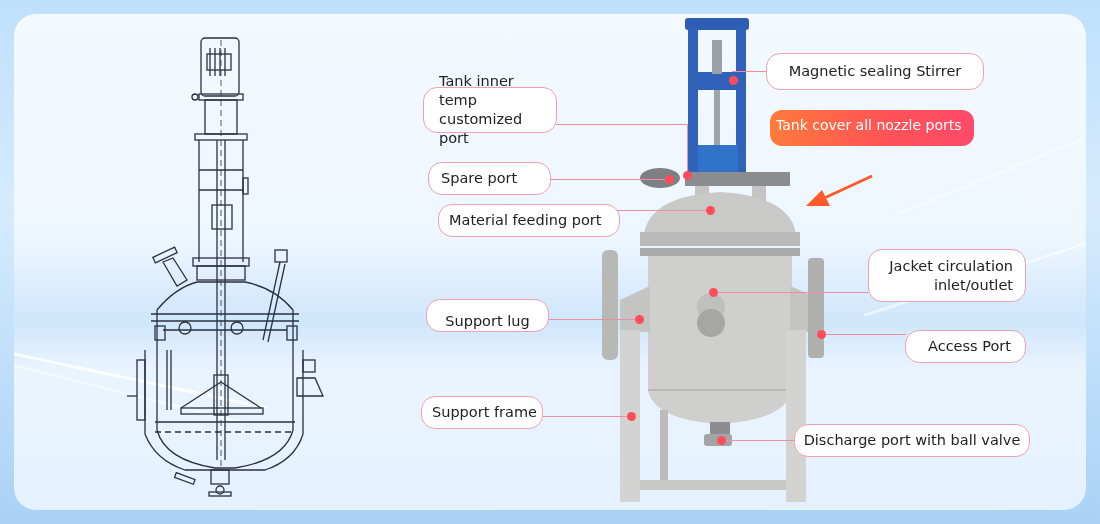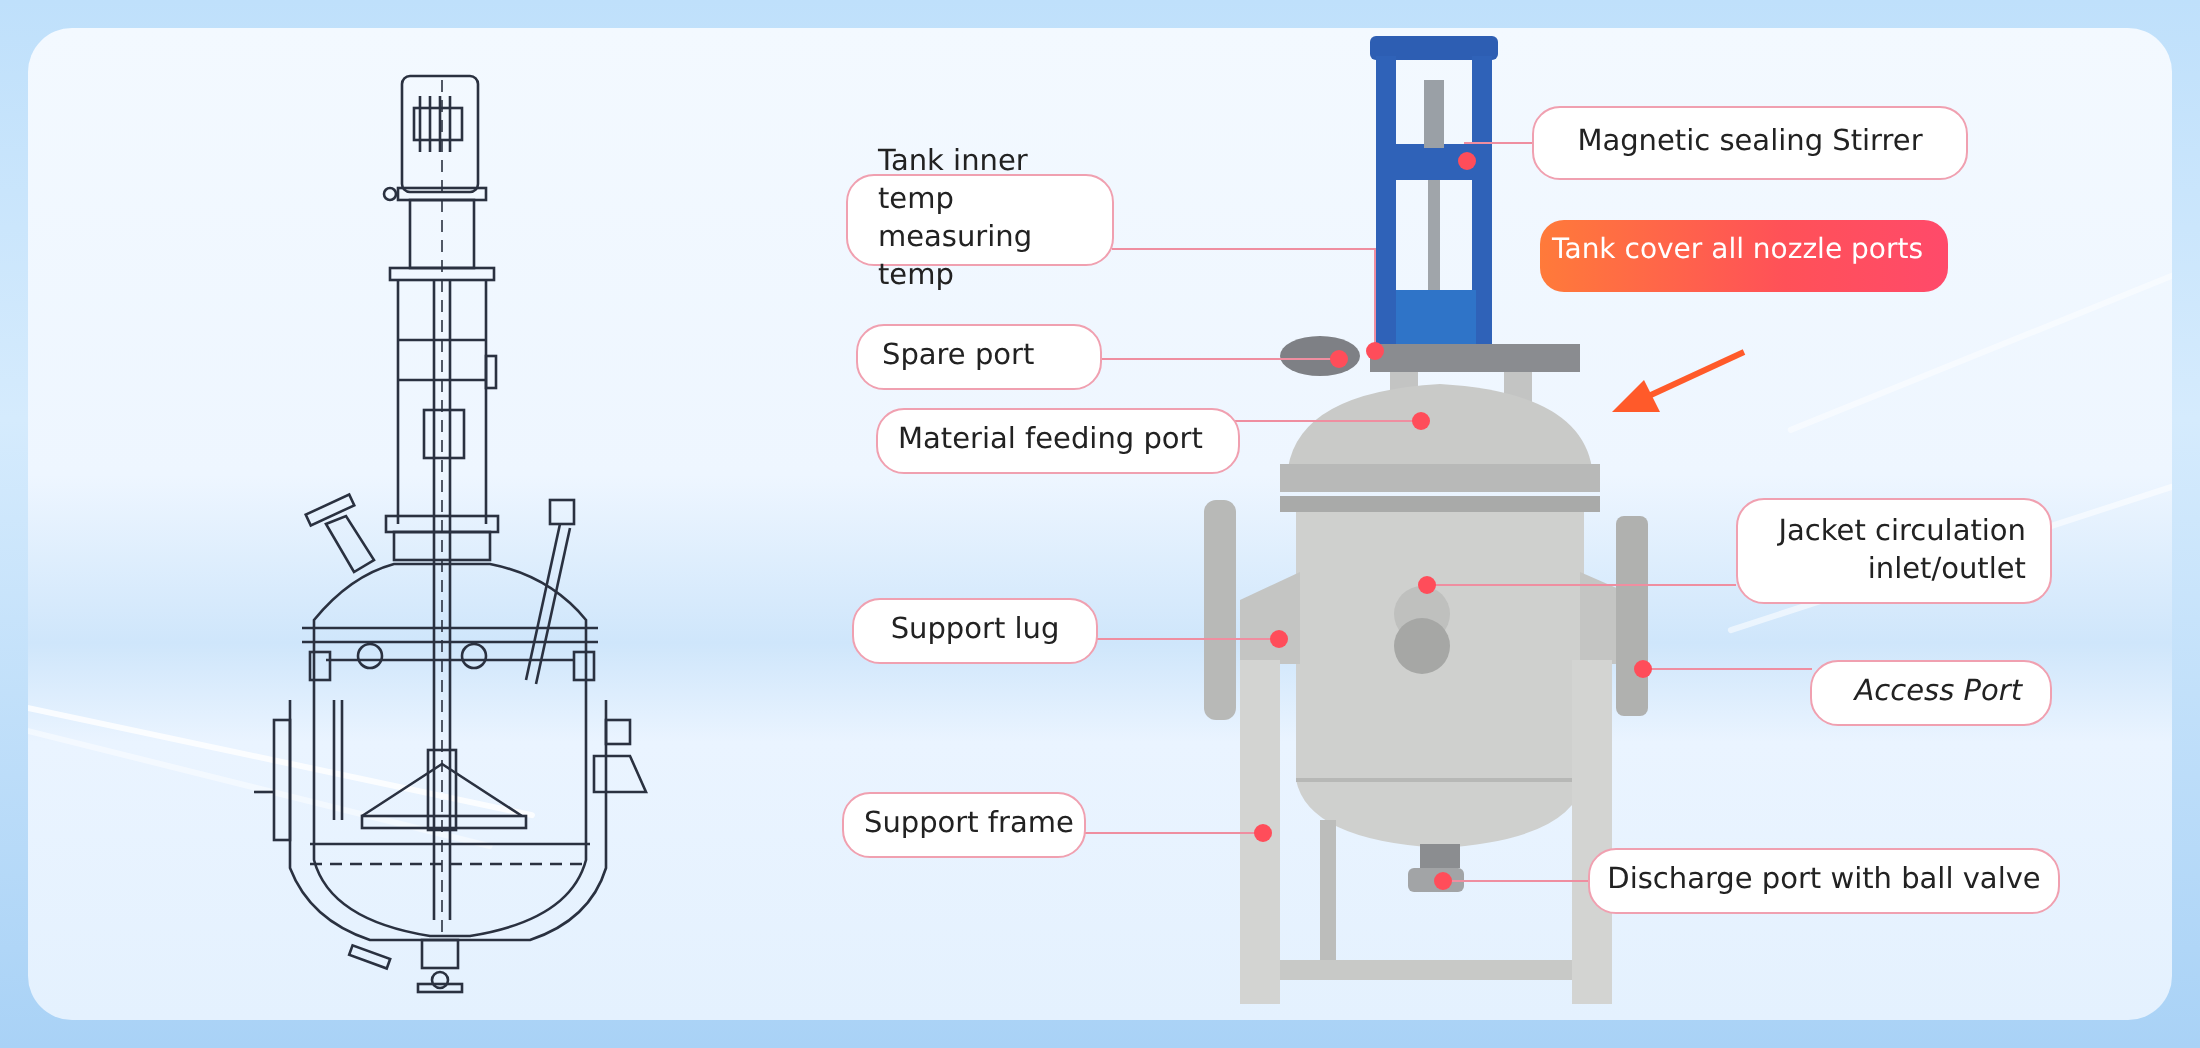--- a/index.html
+++ b/index.html
@@ -8,21 +8,21 @@
     background:linear-gradient(180deg,#bfe0fb 0%,#d5ebfd 40%,#a9d2f6 100%);}
   .panel{position:absolute;left:14px;top:14px;width:1072px;height:496px;border-radius:22px;
     background:linear-gradient(180deg,#f3f9ff 0%,#eef6ff 45%,#cfe6fb 62%,#eaf4ff 72%,#e4f1fe 100%);
     overflow:hidden;}
   .streak{position:absolute;height:3px;background:rgba(255,255,255,0.8);border-radius:3px;transform-origin:left center;}
   .drawing{position:absolute;left:115px;top:30px;width:230px;height:470px;}
   .photo{position:absolute;left:590px;top:10px;width:270px;height:500px;}
   .label{position:absolute;background:#fff;border:1.2px solid #f0a0b0;border-radius:14px;
     color:#222;font-size:14.5px;line-height:19px;box-sizing:border-box;display:flex;align-items:center;
     padding:0 10px;white-space:nowrap;}
-  .label.right{justify-content:flex-end;text-align:right;font-style:italic;}
+  .label.right{justify-content:flex-end;text-align:right;}
   .label.multi{white-space:normal;}
   .callout{position:absolute;left:770px;top:110px;width:204px;height:36px;border-radius:12px;
     background:linear-gradient(90deg,#ff7a3a 0%,#ff5158 60%,#ff4a6a 100%);color:#fff;
     font-size:14px;line-height:19px;padding:6px 6px;box-sizing:border-box;}
   .line{position:absolute;background:#ef8ea0;}
   .dot{position:absolute;width:9px;height:9px;border-radius:50%;background:#ff4d5a;margin:-4.5px 0 0 -4.5px;}
 </style>
 </head>
 <body>
 
@@ -153,41 +153,41 @@
 <div class="dot" style="left:639px;top:319px;"></div>
 <div class="dot" style="left:631px;top:416px;"></div>
 <div class="dot" style="left:721px;top:440px;"></div>
 
 <div class="label" style="left:766px;top:53px;width:218px;height:37px;justify-content:center;">
   <span>Magnetic sealing Stirrer</span>
 </div>
 
 <div class="label multi" style="left:423px;top:87px;width:134px;height:46px;flex-direction:column;align-items:flex-start;justify-content:center;padding:0 0 0 15px;">
   <span>Tank inner temp</span>
-  <span>measuring temp</span>
+  <span>customized port</span>
 </div>
 
 <div class="label" style="left:428px;top:162px;width:123px;height:33px;padding-left:12px;">
   <span>Spare port</span>
 </div>
 
 <div class="label" style="left:426px;top:204px;width:182px;height:33px;margin-left:12px;">
   <span>Material feeding port</span>
 </div>
 
 <div class="label multi" style="left:868px;top:249px;width:158px;height:53px;flex-direction:column;align-items:flex-end;justify-content:center;padding-right:12px;">
   <span>Jacket circulation</span>
   <span>inlet/outlet</span>
 </div>
 
 <div class="label right" style="left:905px;top:330px;width:121px;height:33px;padding-right:14px;">
   <span>Access Port</span>
 </div>
 
-<div class="label" style="left:426px;top:299px;width:123px;height:33px;justify-content:center;">
+<div class="label" style="left:426px;top:299px;width:123px;height:33px;justify-content:center;align-items:flex-end;">
   <span>Support lug</span>
 </div>
 
 <div class="label" style="left:421px;top:396px;width:122px;height:33px;">
   <span>Support frame</span>
 </div>
 
 <div class="label" style="left:794px;top:424px;width:236px;height:33px;justify-content:center;">
   <span>Discharge port with ball valve</span>
 </div>

